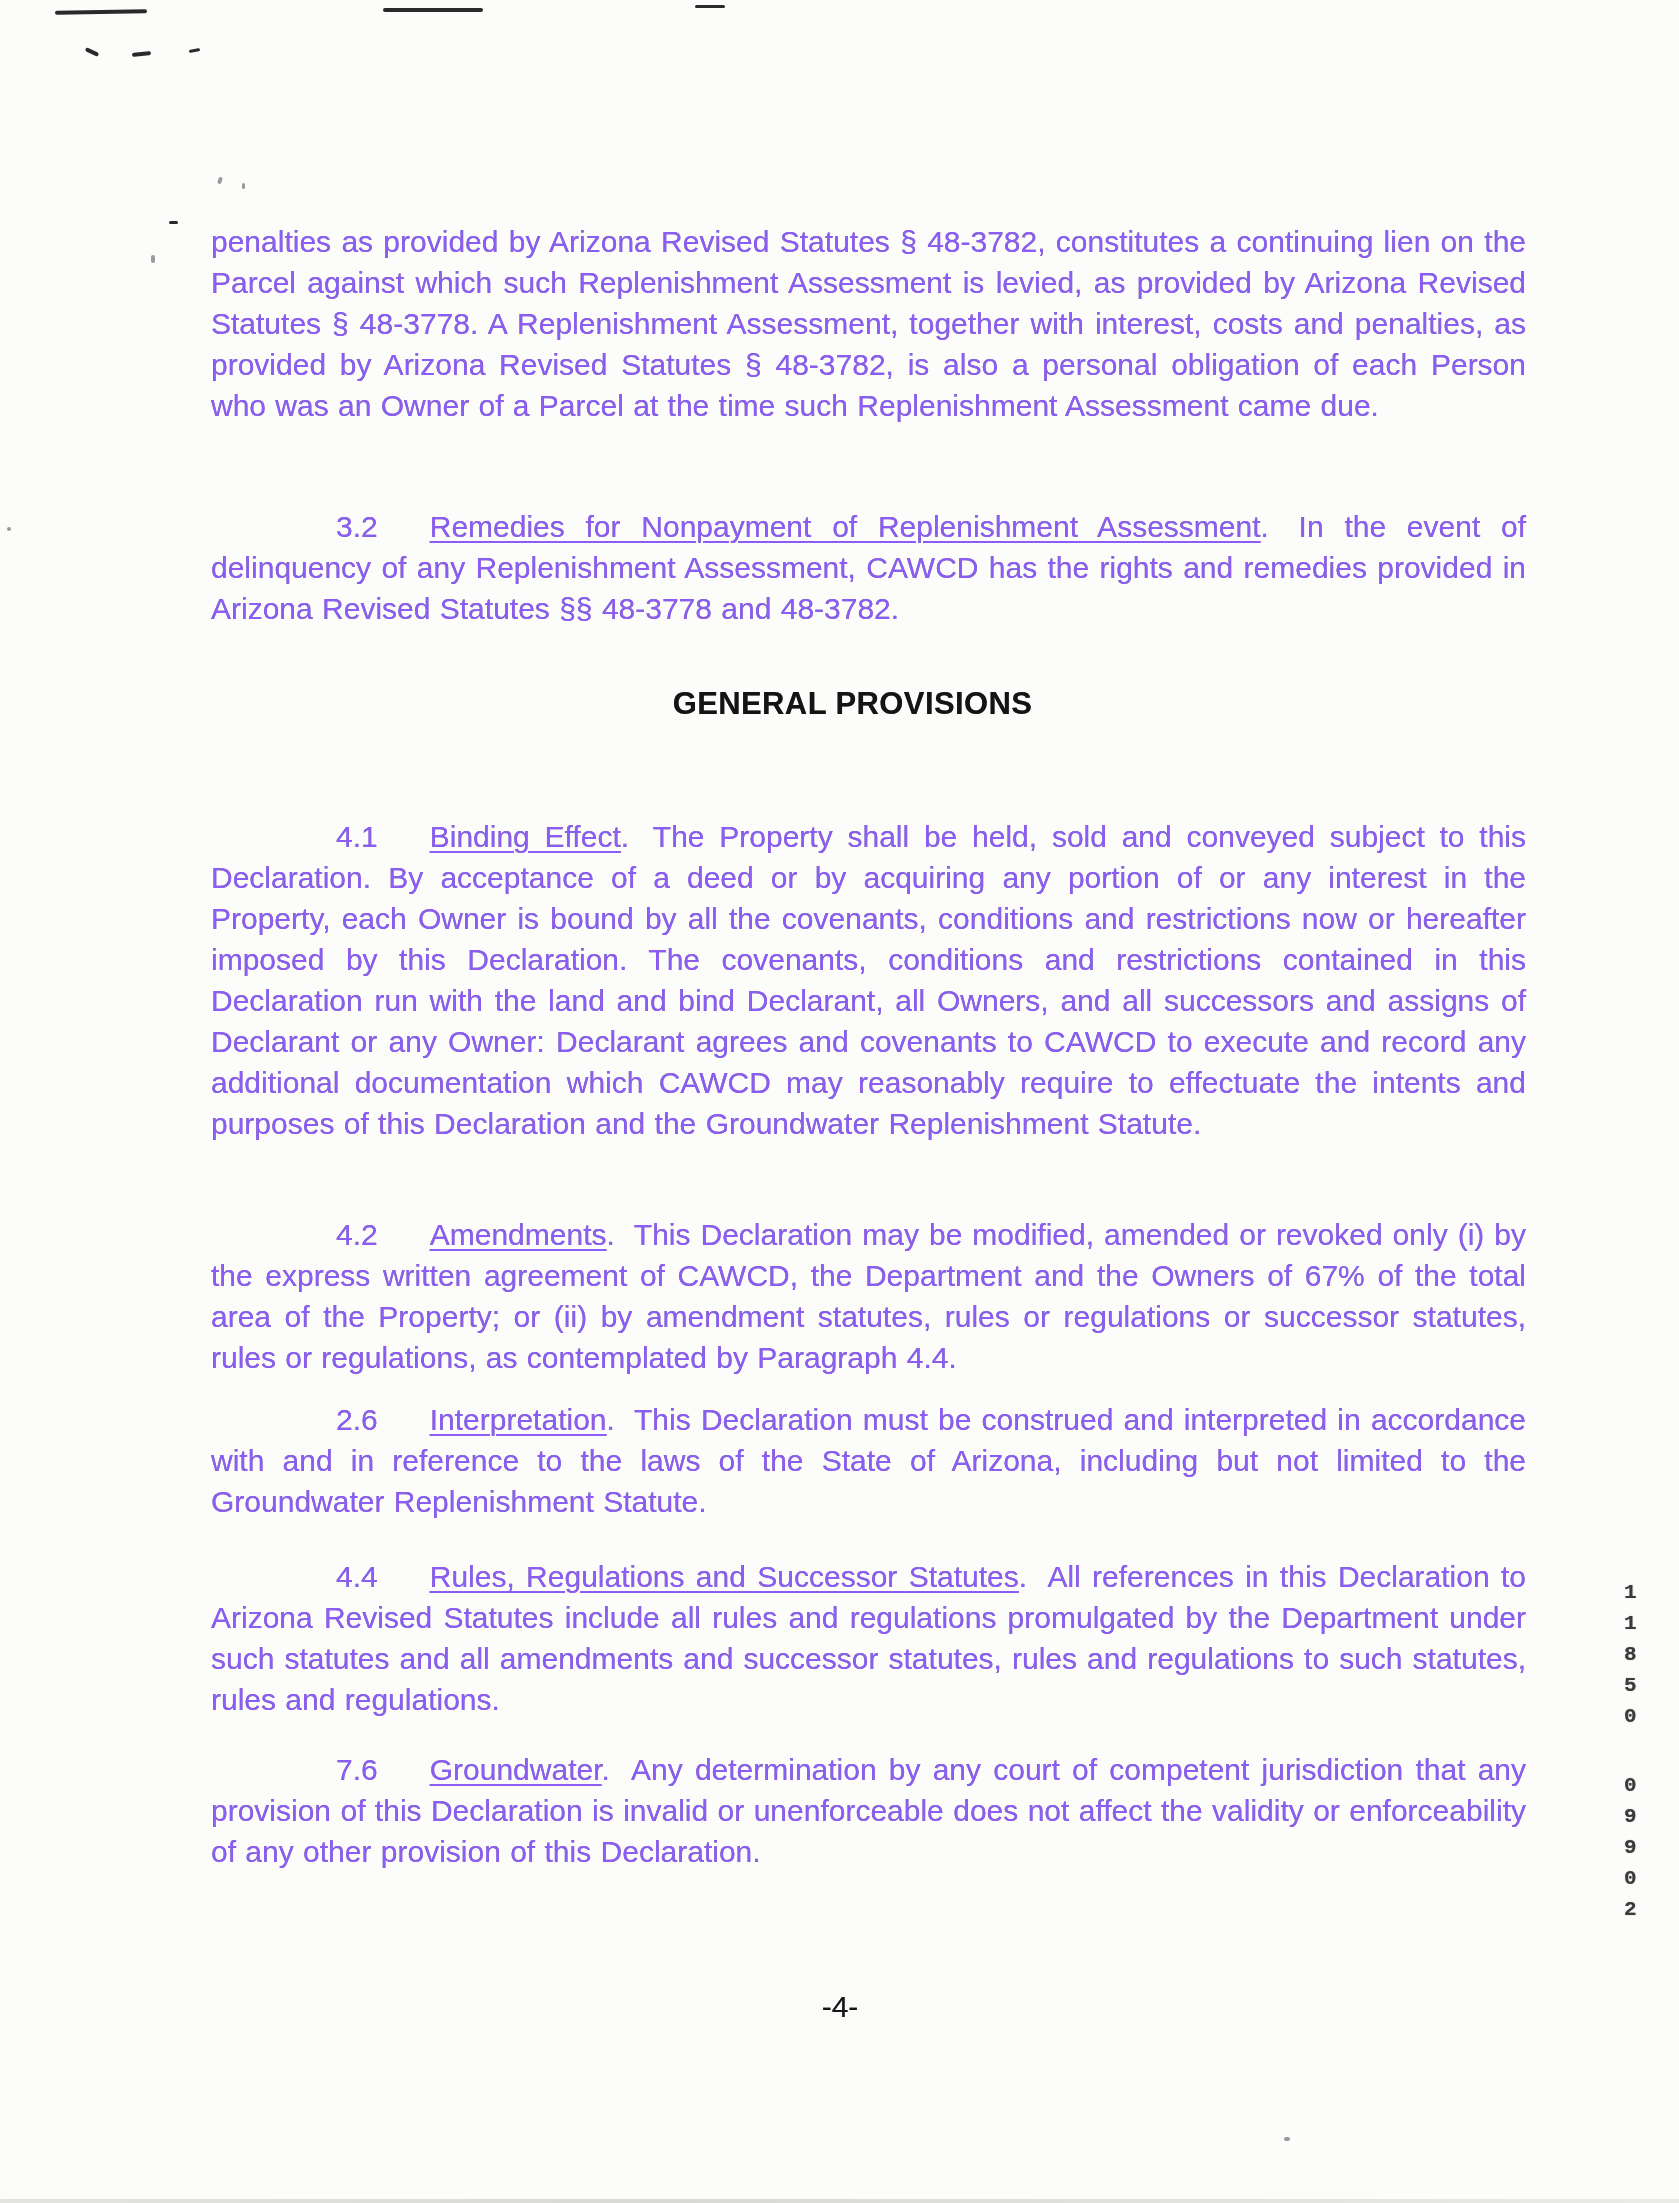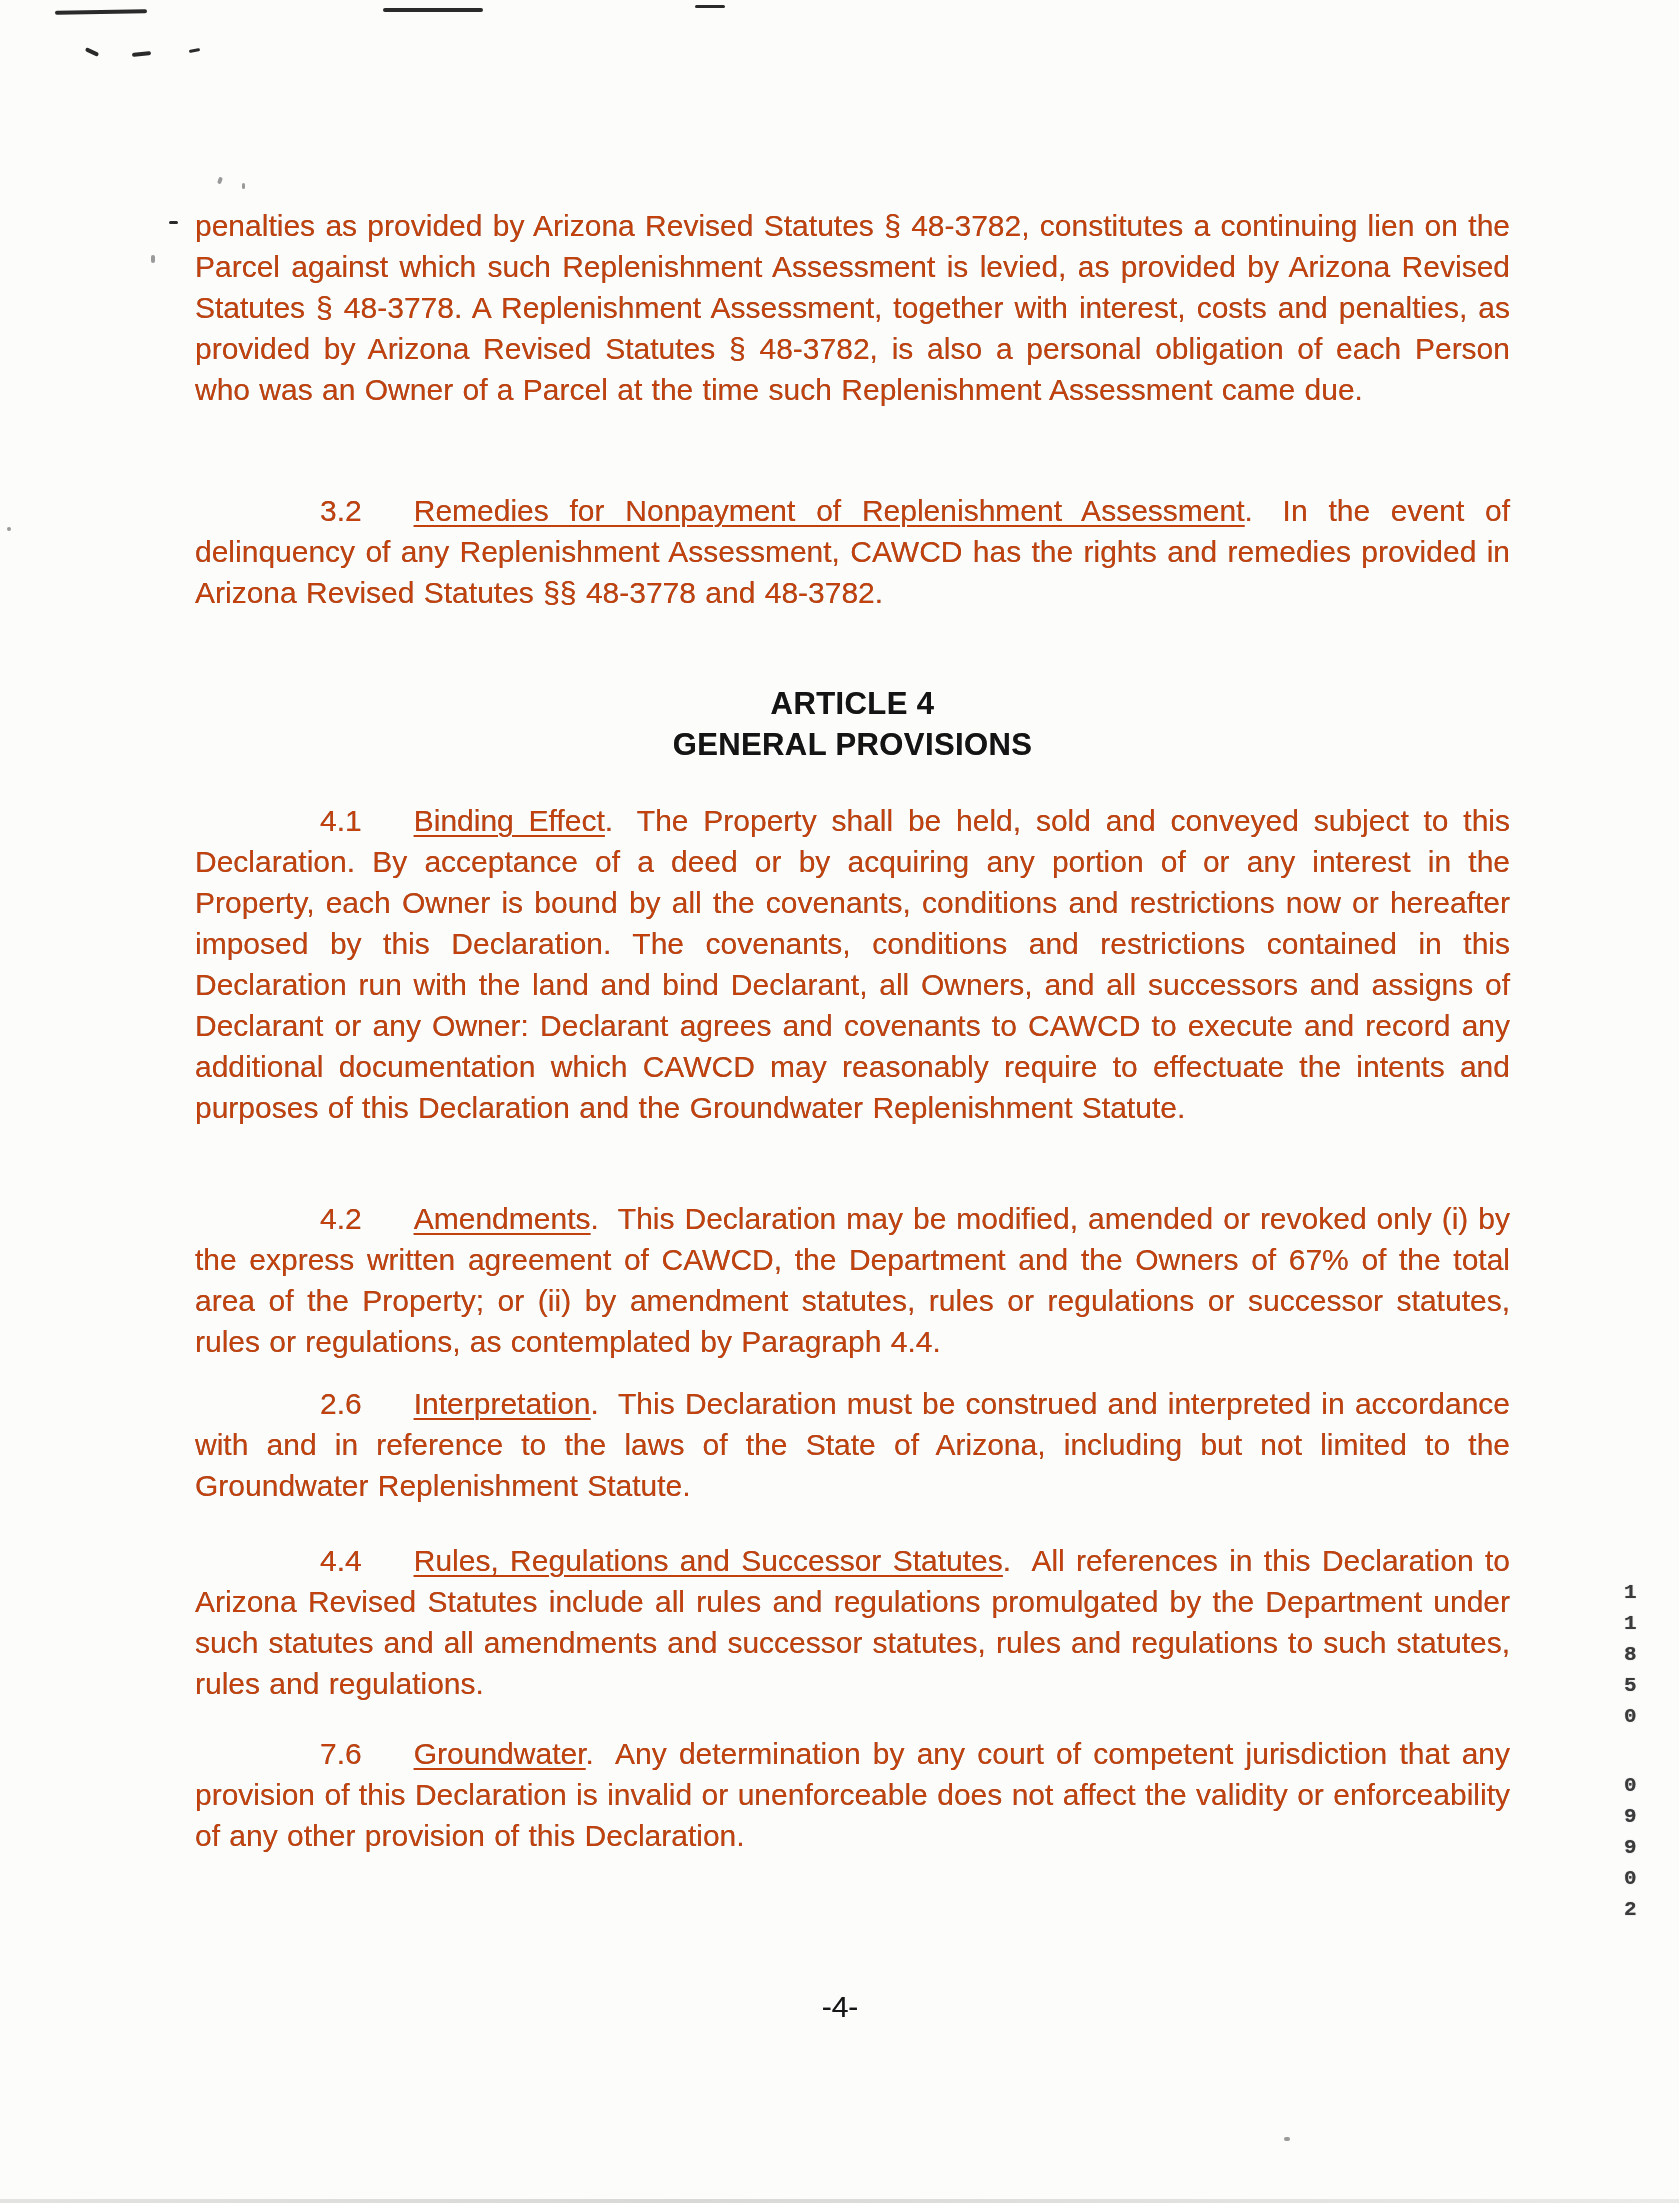--- a/index.html
+++ b/index.html
@@ -16,25 +16,25 @@
     color: #161616;
   }
   .page {
     position: absolute;
     inset: 0;
   }
   .para {
     position: absolute;
     left: 195px;
     width: 1315px;
-    margin: 0;
+    margin: 16px;
     font-size: 30px;
     line-height: 41px;
     text-align: justify;
-    color: #c2410c;
+    color: #8b5cf6;
     text-shadow: 0 0 0.5px rgba(20,20,20,0.55);
     word-spacing: 1px;
   }
   .section {
     text-indent: 125px;
   }
   .num {
     margin-right: 52px;
   }
   .title {
@@ -120,21 +120,20 @@
   <div class="artifact light" style="left:151px; top:255px; width:4px; height:8px;"></div>
   <div class="artifact light" style="left:7px; top:527px; width:4px; height:4px;"></div>
   <div class="artifact light" style="left:1284px; top:2137px; width:6px; height:4px;"></div>
   <div class="bottom-edge"></div>
 
   <p class="para" style="top:205px;"><span>penalties as provided by Arizona Revised Statutes § 48-3782, constitutes a continuing lien on the Parcel against which such Replenishment Assessment is levied, as provided by Arizona Revised Statutes § 48-3778.  A Replenishment Assessment, together with interest, costs and penalties, as provided by Arizona Revised Statutes § 48-3782, is also a personal obligation of each Person who was an Owner of a Parcel at the time such Replenishment Assessment came due.</span></p>
 
   <p class="para section" style="top:490px;"><span class="num">3.2</span><span class="title">Remedies for Nonpayment of Replenishment Assessment</span><span class="sep">. </span><span>In the event of delinquency of any Replenishment Assessment, CAWCD has the rights and remedies provided in Arizona Revised Statutes §§ 48-3778 and 48-3782.</span></p>
 
   <div class="article-heading" style="top:683px;">
-    <div>ARTICLE 4</div>
     <div>GENERAL PROVISIONS</div>
   </div>
 
   <p class="para section" style="top:800px;"><span class="num">4.1</span><span class="title">Binding Effect</span><span class="sep">. </span><span>The Property shall be held, sold and conveyed subject to this Declaration.  By acceptance of a deed or by acquiring any portion of or any interest in the Property, each Owner is bound by all the covenants, conditions and restrictions now or hereafter imposed by this Declaration.  The covenants, conditions and restrictions contained in this Declaration run with the land and bind Declarant, all Owners, and all successors and assigns of Declarant or any Owner:  Declarant agrees and covenants to CAWCD to execute and record any additional documentation which CAWCD may reasonably require to effectuate the intents and purposes of this Declaration and the Groundwater Replenishment Statute.</span></p>
 
   <p class="para section" style="top:1198px;"><span class="num">4.2</span><span class="title">Amendments</span><span class="sep">. </span><span>This Declaration may be modified, amended or revoked only (i) by the express written agreement of CAWCD, the Department and the Owners of 67% of the total area of the Property; or (ii) by amendment statutes, rules or regulations or successor statutes, rules or regulations, as contemplated by Paragraph 4.4.</span></p>
 
   <p class="para section" style="top:1383px;"><span class="num">2.6</span><span class="title">Interpretation</span><span class="sep">. </span><span>This Declaration must be construed and interpreted in accordance with and in reference to the laws of the State of Arizona, including but not limited to the Groundwater Replenishment Statute.</span></p>
 
   <p class="para section" style="top:1540px;"><span class="num">4.4</span><span class="title">Rules, Regulations and Successor Statutes</span><span class="sep">. </span><span>All references in this Declaration to Arizona Revised Statutes include all rules and regulations promulgated by the Department under such statutes and all amendments and successor statutes, rules and regulations to such statutes, rules and regulations.</span></p>

